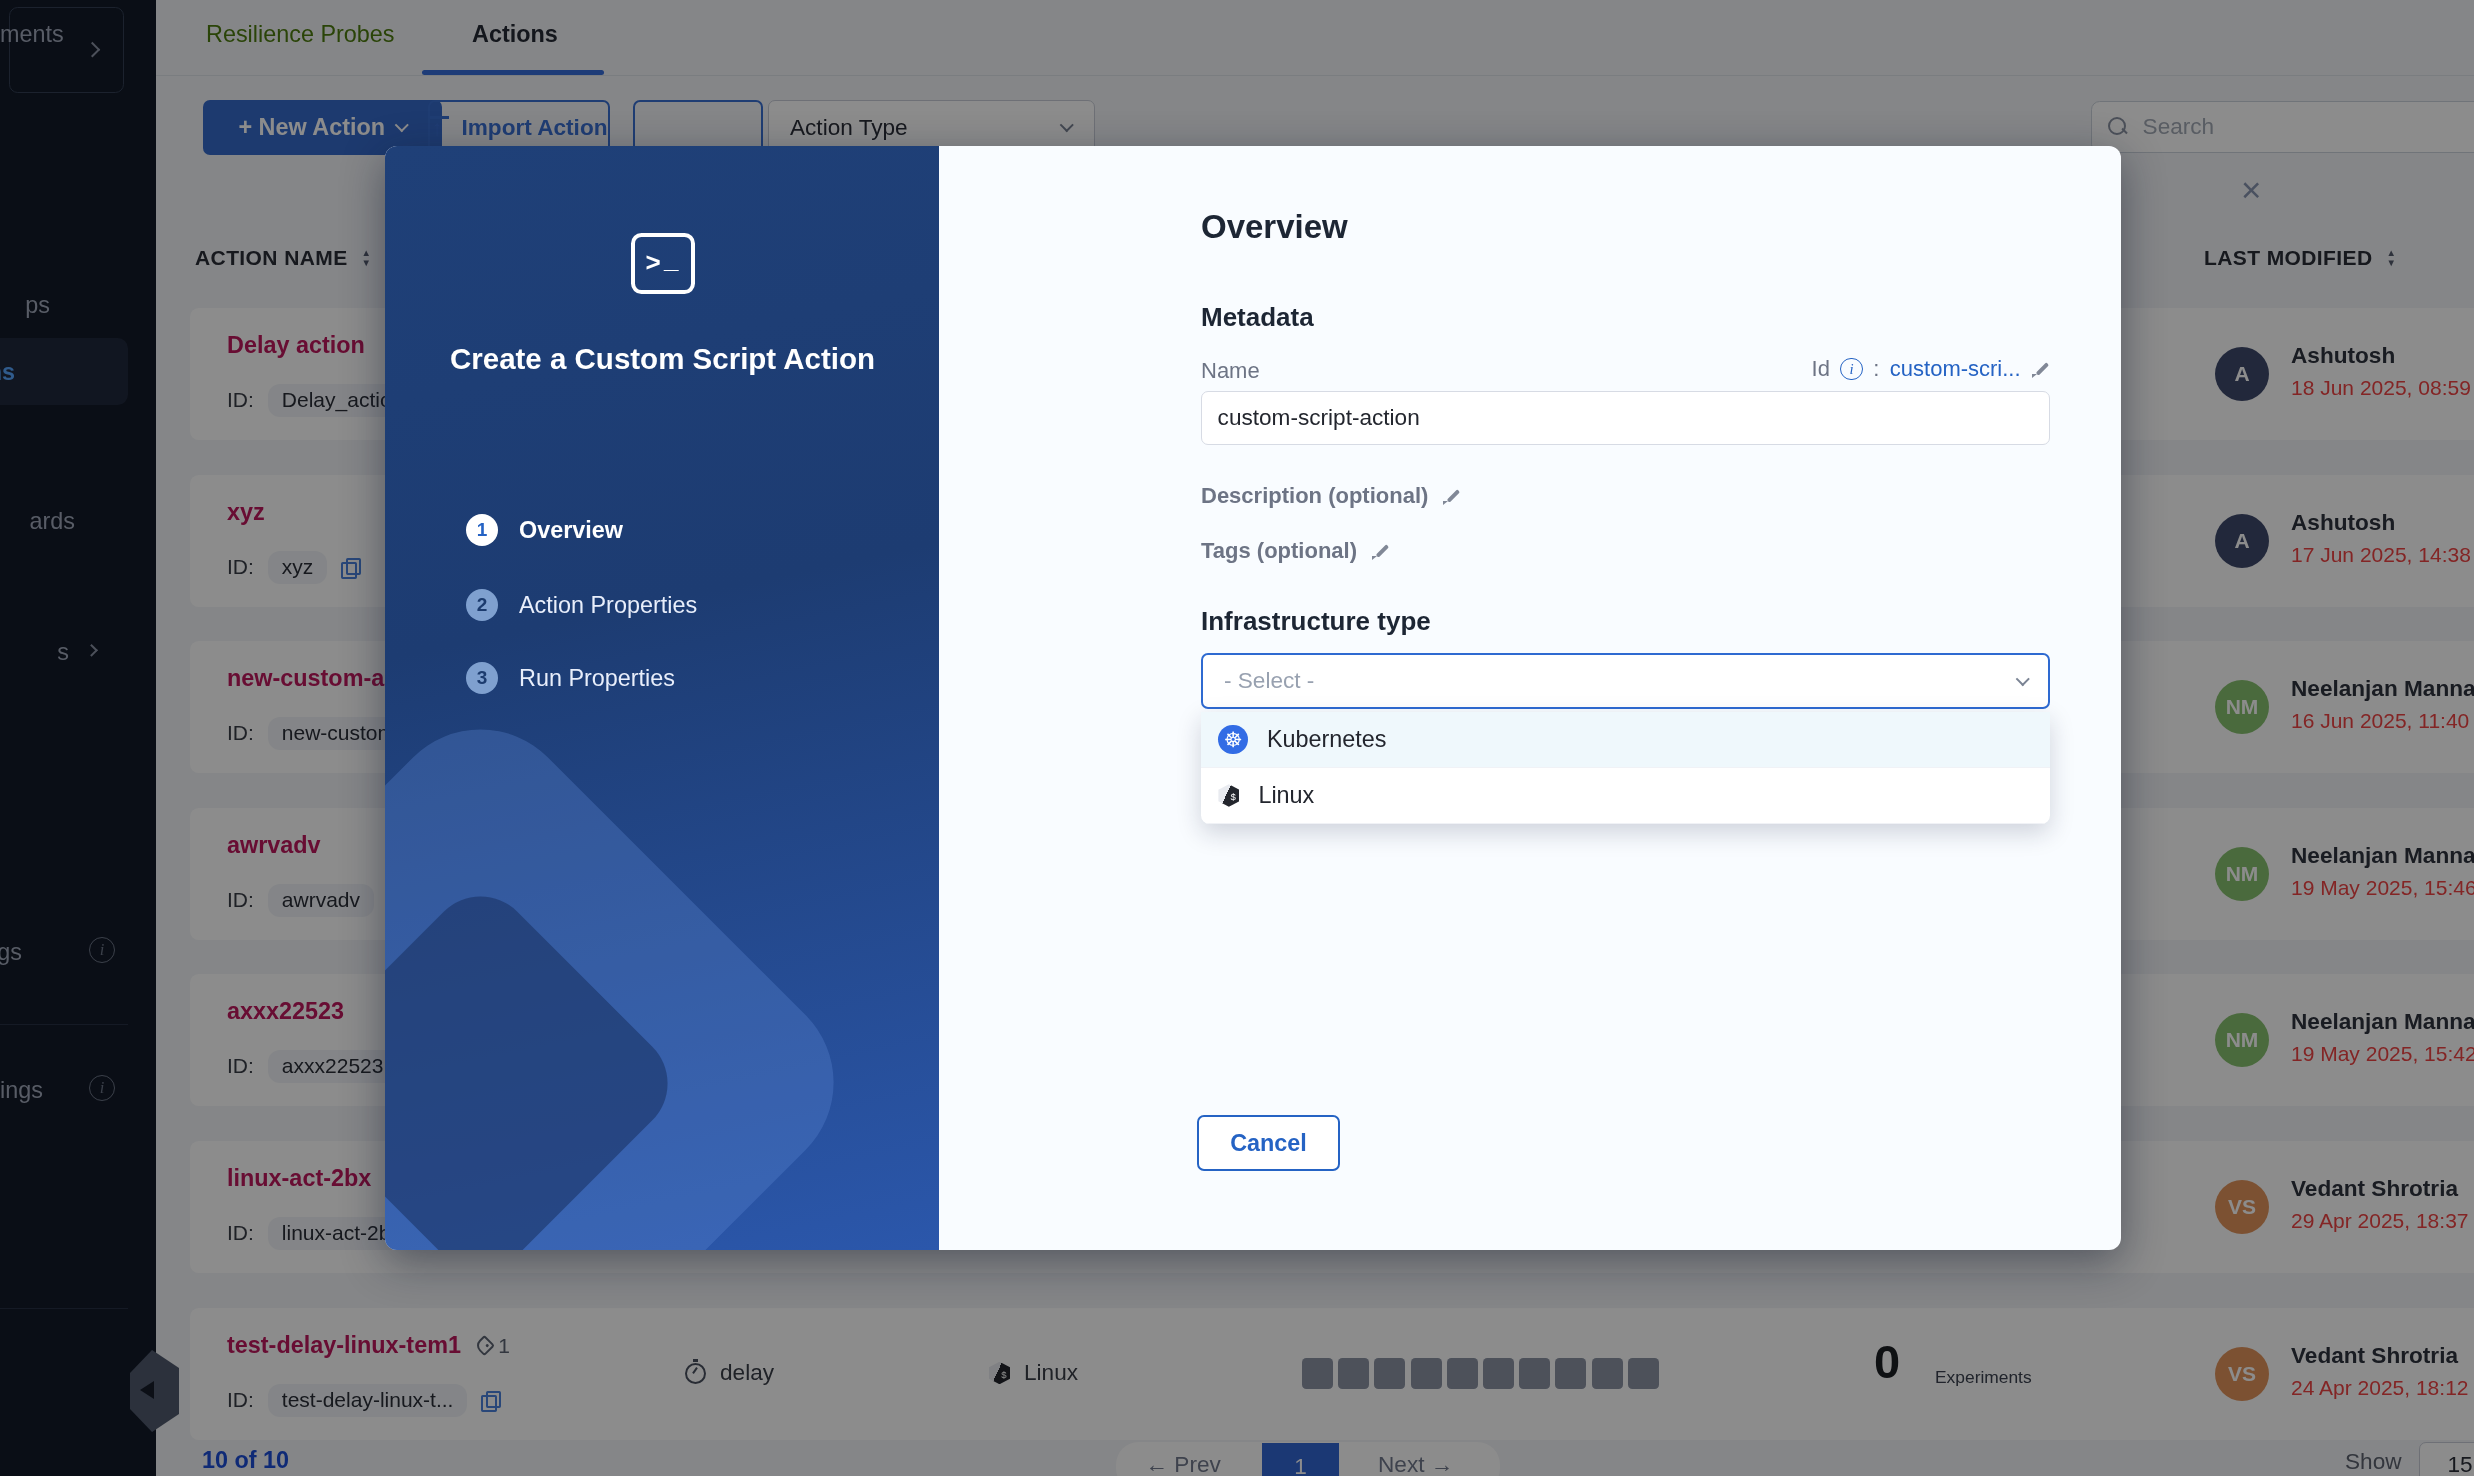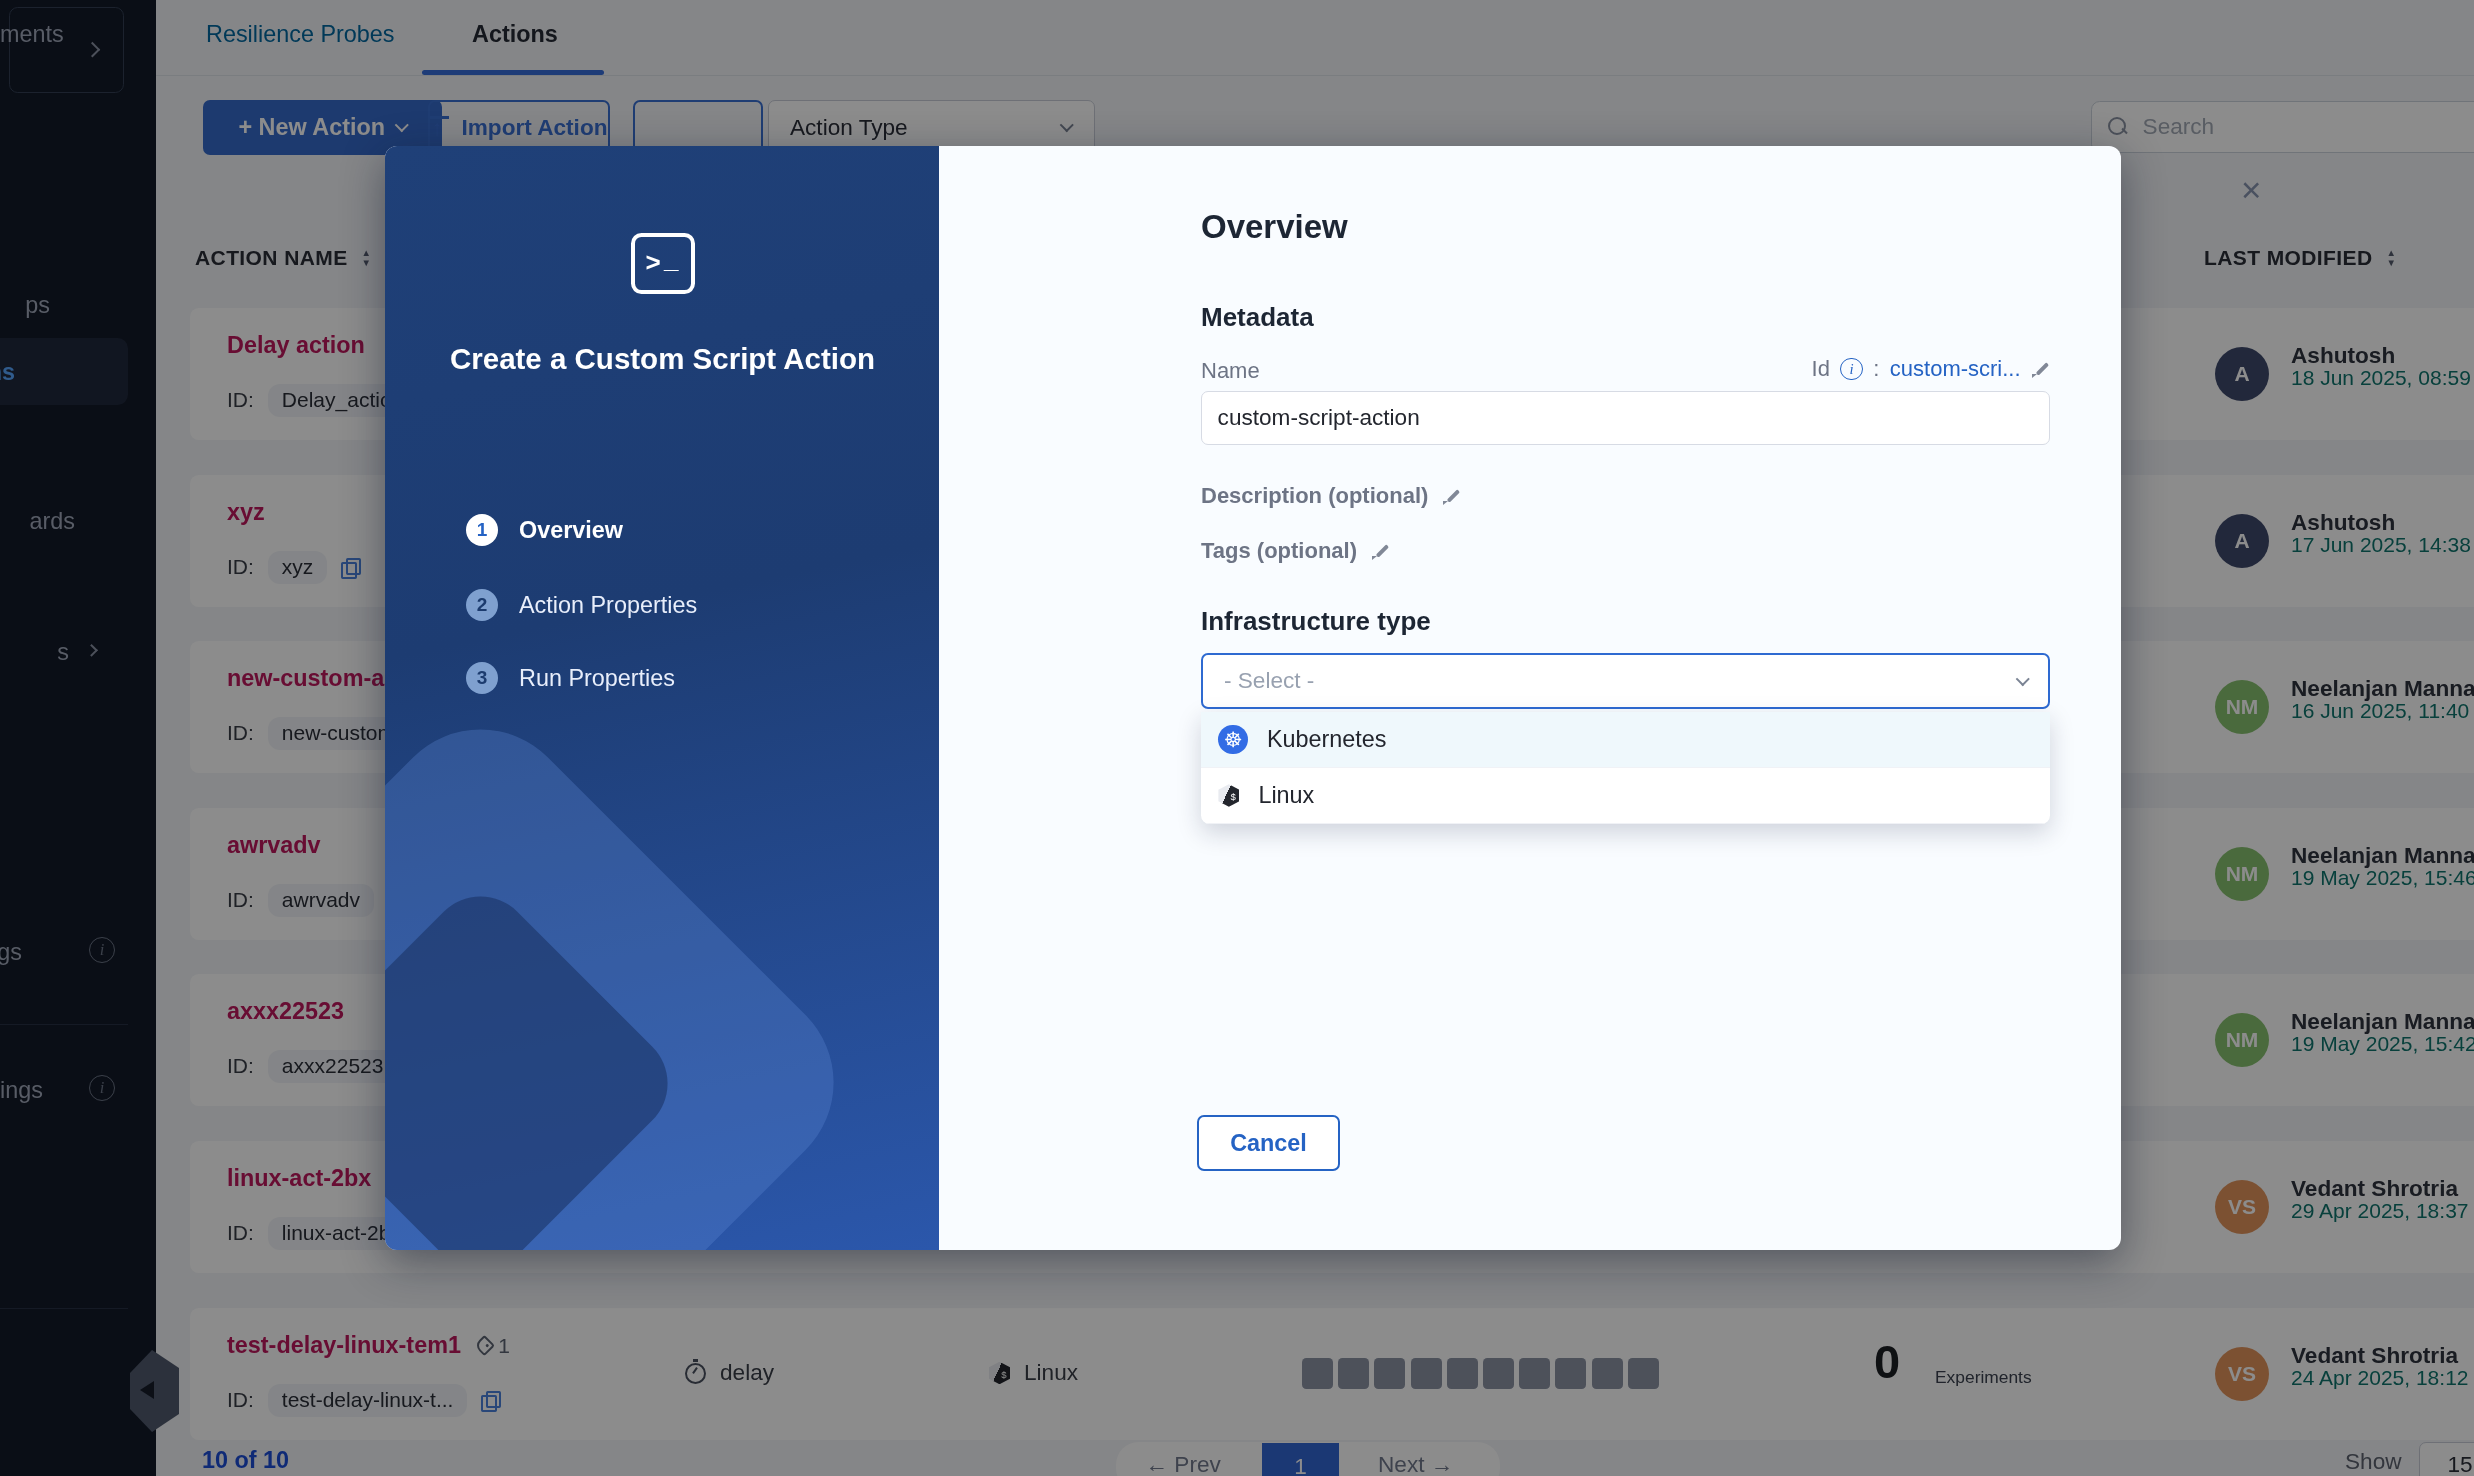--- a/index.html
+++ b/index.html
@@ -26,21 +26,21 @@
   .info-dot { position:absolute; left:89px; top:19px; width:26px; height:26px; border:1.7px solid #6c7587; border-radius:50%;
               color:#6c7587; font-size:16.5px; text-align:center; line-height:24px; font-style:italic; font-family:"Liberation Serif",serif; }
   .side-div { position:absolute; left:0; width:128px; height:0.9px; background:#273044; }
   .side-hex { position:absolute; left:130px; top:1350px; width:49px; height:82px; background:#505a6e;
               clip-path:polygon(45% 0,100% 22%,100% 78%,45% 100%,0 72%,0 28%); z-index:1; }
   .side-hex .tri { position:absolute; left:10.4px; top:31px; width:0; height:0; border-top:9.5px solid transparent; border-bottom:9.5px solid transparent; border-right:14px solid #161c29; }
 
   
   .main { position:absolute; left:156px; top:0; right:0; height:1477px; }
   .tabsbar { position:absolute; left:0; top:0; right:0; height:76px; border-bottom:0.9px solid #dfe3ea; }
-  .tab { position:absolute; top:21px; font-size:23.4px; color:#0369a1; }
+  .tab { position:absolute; top:21px; font-size:23.4px; color:#4d7c0f; }
   .tab.active { color:#262a35; font-weight:bold; }
   .tab-underline { position:absolute; left:266px; top:70px; width:182px; height:5.2px; background:#376dda; border-radius:2.6px; }
 
   .btn-primary { position:absolute; background:#356aca; border-radius:7px; color:#fff; font-weight:bold; font-size:23.4px;
                  display:flex; align-items:center; justify-content:center; gap:12px; border:none; cursor:pointer; }
   .btn-outline { position:absolute; background:transparent; border:2.2px solid #3a6fd2; border-radius:7px; color:#3a6fd2;
                  font-weight:bold; font-size:22.6px; display:flex; align-items:center; justify-content:center; gap:12px; cursor:pointer; }
   .mini-chev { display:inline-block; width:9.5px; height:9.5px; border-right:2.6px solid currentColor; border-bottom:2.6px solid currentColor; transform:rotate(45deg); margin-top:-5.2px; }
   .upload-ic { position:relative; width:19px; height:22.6px; }
   .upload-ic::before { content:""; position:absolute; left:0; top:0; width:19px; height:3px; background:currentColor; }
@@ -69,21 +69,21 @@
   .tag-ic { width:14.8px; height:14.8px; border:2.2px solid #5d6574; border-radius:2.6px 2.6px 2.6px 7.8px; transform:rotate(45deg); position:relative; }
   .tag-ic::after { content:""; position:absolute; right:1.7px; top:1.7px; width:3.5px; height:3.5px; border-radius:50%; background:#5d6574; }
   .card .idline { position:absolute; left:37px; top:76px; display:flex; align-items:center; gap:14px; font-size:21px; color:#3a3e48; }
   .chip { background:#f1f3f7; border-radius:12px; padding:4.3px 14px; color:#2a2e38; white-space:nowrap; }
   .copy-ic { position:relative; width:17.4px; height:19px; cursor:pointer; }
   .copy-ic::before { content:""; position:absolute; left:0; top:4.3px; width:11.3px; height:13px; border:2.2px solid #4b82dd; border-radius:1.7px; background:#fff; }
   .copy-ic::after { content:""; position:absolute; left:4.3px; top:0; width:11.3px; height:13px; border:2.2px solid #4b82dd; border-radius:1.7px; }
   .avatar { position:absolute; left:2025px; top:39px; width:54px; height:54px; border-radius:50%; color:#fff; font-weight:bold;
             font-size:21px; display:flex; align-items:center; justify-content:center; }
   .who-name { position:absolute; left:2101px; top:35px; font-size:22.6px; font-weight:bold; color:#2f333e; white-space:nowrap; }
-  .who-date { position:absolute; left:2101px; top:58px; font-size:21px; color:#0f766e; white-space:nowrap; }
+  .who-date { position:absolute; left:2101px; top:68px; font-size:21px; color:#ef4444; white-space:nowrap; }
   .cell-ic-text { position:absolute; display:flex; align-items:center; gap:14px; font-size:22.6px; color:#3a3e48; }
   .clock-ic { position:relative; width:21px; height:21px; border:2.2px solid #4a5160; border-radius:50%; }
   .clock-ic::before { content:""; position:absolute; left:6px; top:-6px; width:5.2px; height:3.5px; background:#4a5160; }
   .clock-ic::after { content:""; position:absolute; left:7px; top:2.6px; width:2.2px; height:7px; background:#4a5160; transform:rotate(35deg); }
   .hex-ic { position:relative; width:21px; height:22.6px; background:linear-gradient(115deg,#e9ebf0 42%,#23262d 42%);
             clip-path:polygon(50% 0,100% 25%,100% 75%,50% 100%,0 75%,0 25%); }
   .hex-ic::after { content:"$"; position:absolute; right:3.5px; top:7px; font-size:9.5px; color:#fff; }
   .skels { position:absolute; left:1112px; top:50px; display:flex; gap:5.2px; }
   .skels div { width:31px; height:31px; border-radius:4.3px; background:#8d94a5; }
   .exp-num { position:absolute; left:1684px; top:26px; font-size:47px; font-weight:bold; color:#1d1f24; }

